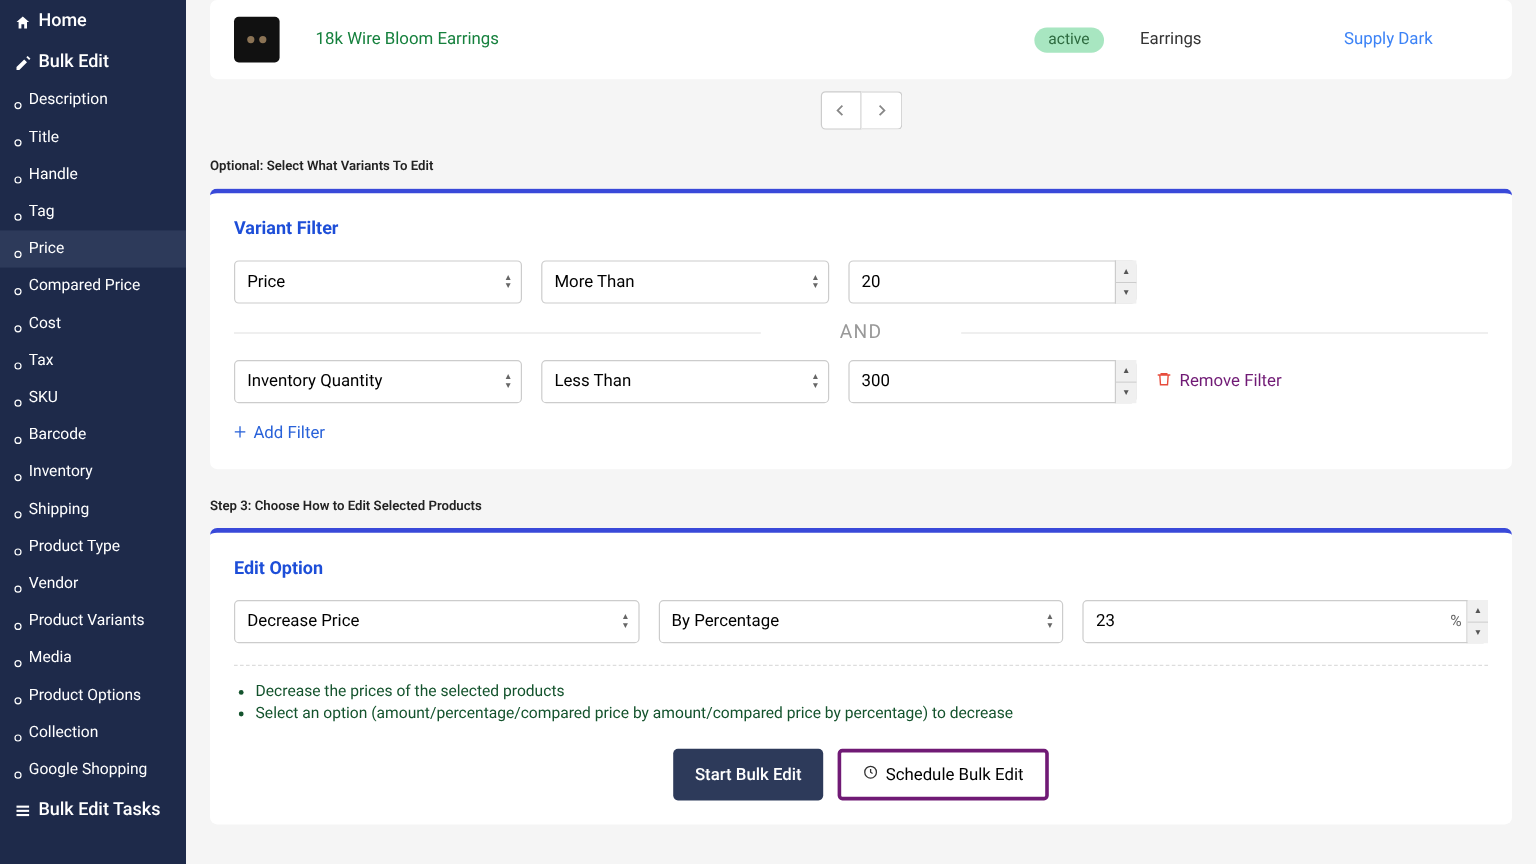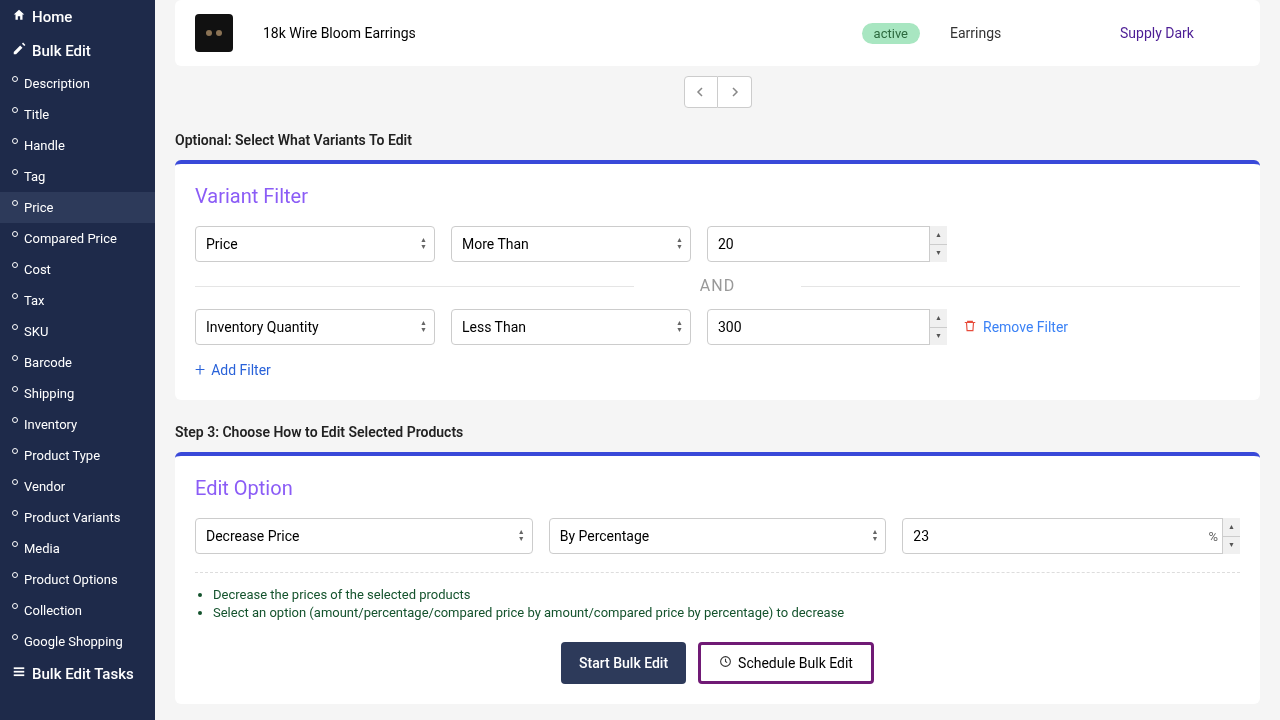--- a/index.html
+++ b/index.html
@@ -1,53 +1,53 @@
 <!DOCTYPE html>
 <html><head>
 <meta charset="utf-8">
 <style>
 *{box-sizing:border-box;margin:0;padding:0;font-family:-apple-system,BlinkMacSystemFont,"Segoe UI",Roboto,sans-serif}
 body{background:#f5f5f5;width:1280px;height:720px;overflow:hidden;display:flex}
 .sidebar{width:155px;background:#1e2a4a;color:#fff;flex-shrink:0;overflow-y:auto;font-size:14px}
-.sidebar-item{padding:8px 12px;display:flex;align-items:flex-start;gap:6px;cursor:pointer}
+.sidebar-item{padding:8px 12px;display:flex;align-items:flex-end;gap:6px;cursor:pointer}
 .sidebar-item.top{font-size:15px;font-weight:500}
 .sidebar-item.sub{padding-left:12px;font-size:13px}
 .sidebar-item.active{background:#2d3a5a}
 .bullet{width:6px;height:6px;border:1px solid #fff;border-radius:50%;display:inline-block;flex-shrink:0}
 .icon{width:14px;height:14px;display:inline-flex;align-items:center;justify-content:center}
 .main{flex:1;padding:0 20px 20px;overflow-y:auto}
 .product-row{background:#fff;border-radius:6px;padding:14px 20px;display:flex;align-items:center;gap:30px;margin-bottom:10px}
 .thumb{width:38px;height:38px;background:#111;border-radius:4px;display:flex;align-items:center;justify-content:center}
 .thumb-dots{display:flex;gap:4px}
 .thumb-dot{width:6px;height:6px;background:#8b7355;border-radius:50%}
-.plink{color:#000000;font-size:14px;flex:1}
+.plink{color:#15803d;font-size:14px;flex:1}
 .badge{background:#a8e6c1;color:#2d6a3f;padding:3px 12px;border-radius:12px;font-size:13px}
 .cat{font-size:14px;color:#333;width:140px}
-.vendor{font-size:14px;color:#4c1d95;width:120px;text-align:left}
+.vendor{font-size:14px;color:#3b82f6;width:120px;text-align:left}
 .pager{display:flex;justify-content:center;gap:0;margin-bottom:24px}
 .pbtn{width:34px;height:32px;border:1px solid #ccc;background:#fff;display:flex;align-items:center;justify-content:center;cursor:pointer}
 .pbtn:first-child{border-radius:4px 0 0 4px}
 .pbtn:last-child{border-radius:0 4px 4px 0;border-left:none}
-.section-title{font-size:14px;font-weight:600;color:#222;margin-bottom:12px}
+.section-title{font-size:11px;font-weight:600;color:#222;margin-bottom:12px}
 .card{background:#fff;border-radius:6px;border-top:4px solid #3949d9;padding:20px;margin-bottom:24px}
-.card h3{font-size:20px;font-weight:400;margin-bottom:18px;color:#8b5cf6}
+.card h3{font-size:15px;font-weight:700;margin-bottom:18px;color:#1d4ed8}
 .frow{display:flex;gap:16px;align-items:center;margin-bottom:14px}
 .select-wrap{position:relative;flex:0 0 240px}
 .select-wrap select,.num-wrap input{width:100%;height:36px;border:1px solid #ccc;border-radius:4px;padding:0 10px;font-size:14px;background:#fff;appearance:none}
 .sel-arrows{position:absolute;right:8px;top:50%;transform:translateY(-50%);pointer-events:none;display:flex;flex-direction:column;gap:0}
 .sel-arrows span{font-size:7px;line-height:7px;color:#666}
 .num-wrap{position:relative;flex:0 0 240px}
 .num-spin{position:absolute;right:0;top:0;height:100%;width:18px;display:flex;flex-direction:column;border-left:1px solid #ccc}
 .num-spin button{flex:1;border:none;background:#f0f0f0;font-size:7px;cursor:pointer;color:#555}
 .num-spin button:first-child{border-bottom:1px solid #ccc}
 .and-sep{text-align:center;color:#999;font-size:16px;margin:6px 0 14px;position:relative;letter-spacing:1px}
 .and-sep::before,.and-sep::after{content:"";position:absolute;top:50%;width:42%;height:1px;background:#e5e5e5}
 .and-sep::before{left:0}
 .and-sep::after{right:0}
-.remove-link{color:#3b82f6;font-size:14px;display:flex;align-items:center;gap:6px;cursor:pointer}
+.remove-link{color:#701a75;font-size:14px;display:flex;align-items:center;gap:6px;cursor:pointer}
 .add-link{color:#2962d9;font-size:14px;display:flex;align-items:center;gap:6px;cursor:pointer;margin-top:4px}
 .plus{font-size:18px;font-weight:300}
 .edit-row{display:flex;gap:16px;align-items:center;margin-bottom:18px}
 .edit-row .select-wrap{flex:1}
 .edit-row .num-wrap{flex:1}
 .pct{position:absolute;right:22px;top:50%;transform:translateY(-50%);color:#666;font-size:13px}
 .hr{border:none;border-top:1px dashed #ddd;margin:10px 0 14px}
 .hints{color:#14532d;font-size:13px;padding-left:18px}
 .hints li{margin-bottom:3px}
 .actions{display:flex;justify-content:center;gap:12px;margin-top:22px}
@@ -110,25 +110,25 @@
       <div class="sidebar-item sub">
         <span class="bullet"></span>
         <span>SKU</span>
       </div>
       <div class="sidebar-item sub">
         <span class="bullet"></span>
         <span>Barcode</span>
       </div>
       <div class="sidebar-item sub">
         <span class="bullet"></span>
+        <span>Inventory</span>
+      </div>
+      <div class="sidebar-item sub">
+        <span class="bullet"></span>
         <span>Shipping</span>
-      </div>
-      <div class="sidebar-item sub">
-        <span class="bullet"></span>
-        <span>Inventory</span>
       </div>
       <div class="sidebar-item sub">
         <span class="bullet"></span>
         <span>Product Type</span>
       </div>
       <div class="sidebar-item sub">
         <span class="bullet"></span>
         <span>Vendor</span>
       </div>
       <div class="sidebar-item sub">

